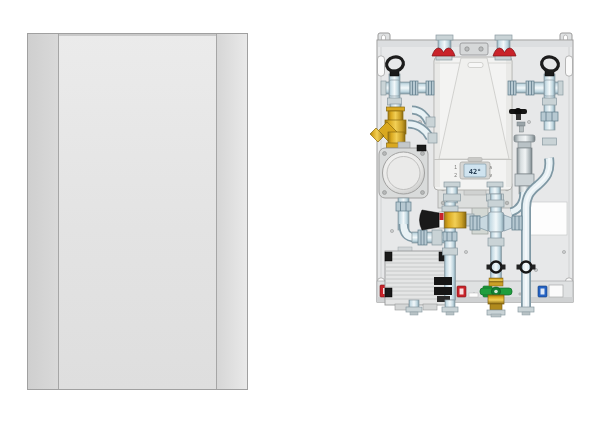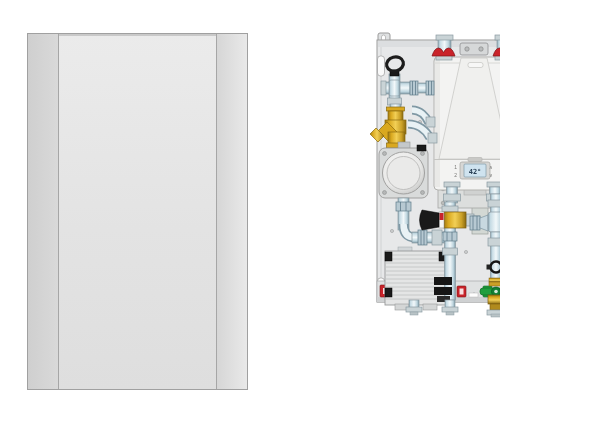--- a/index.html
+++ b/index.html
@@ -1,16 +1,16 @@
 <!DOCTYPE html>
 <html><head>
 <meta charset="utf-8">
 <style>
   html,body{margin:0;padding:0;background:#ffffff;}
-  #stage{position:relative;width:500px;height:424px;background:#ffffff;overflow:hidden;
+  #stage{position:relative;width:600px;height:424px;background:#ffffff;overflow:hidden;
          font-family:"Liberation Sans", sans-serif;}
   
   .cover{position:absolute;left:27px;top:33px;width:221px;height:357px;
          border:1px solid #a0a0a0;box-sizing:border-box;
          background:linear-gradient(180deg,#ebebeb 0%,#e3e3e3 55%,#dedede 100%);}
   .cover .band-left{position:absolute;left:0;top:0;bottom:0;width:30px;
          background:linear-gradient(90deg,#cfcfcf,#d9d9d9);border-right:1px solid #a6a6a6;}
   .cover .band-right{position:absolute;right:0;top:0;bottom:0;width:30px;
          background:linear-gradient(90deg,#d6d6d6,#e9e9e9);border-left:1px solid #a6a6a6;}
   .cover .topline{position:absolute;left:0;right:0;top:0;height:2px;background:#c9c9c9;}

